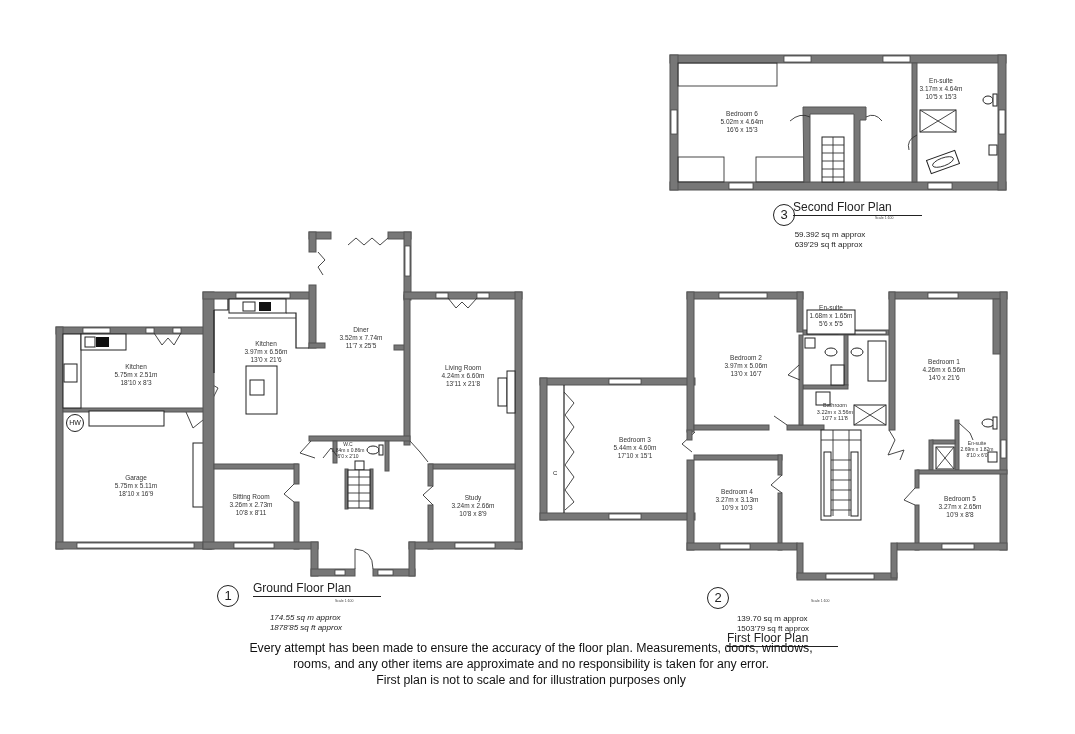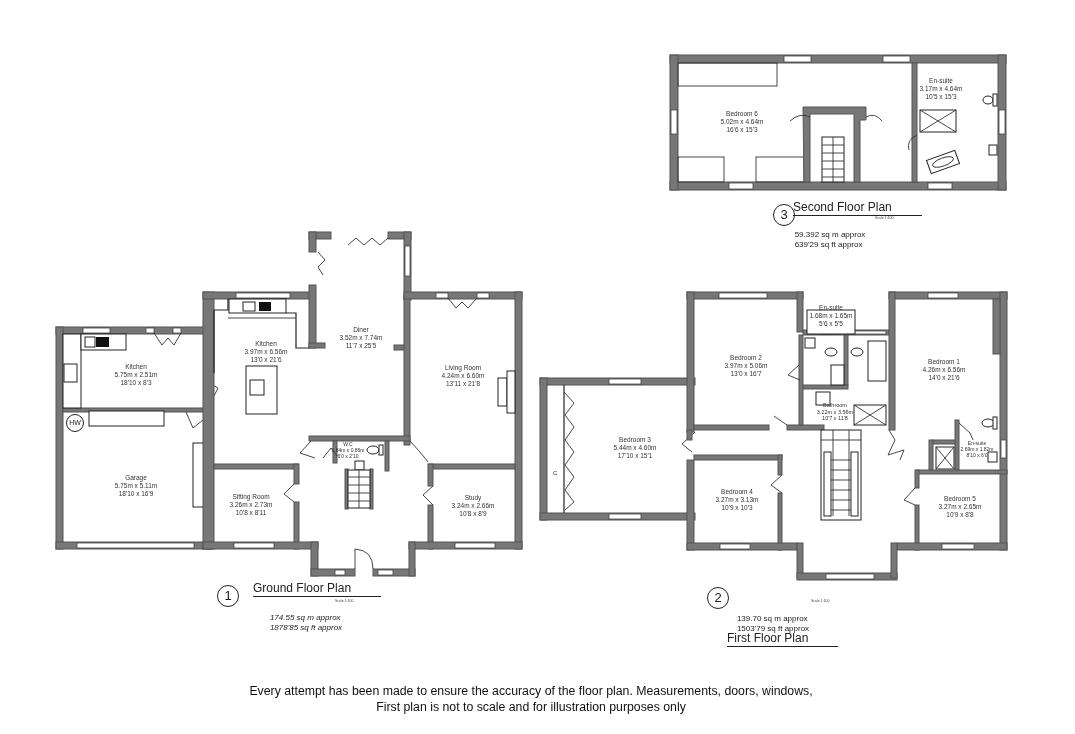--- a/index.html
+++ b/index.html
@@ -12,21 +12,21 @@
   .fix { fill: #fff; stroke: #222; stroke-width: 1; }
   .dark { fill: #111; }
   .lbl { position: absolute; font-size: 6.5px; line-height: 8px; text-align: center; color: #333; white-space: nowrap; transform: translateX(-50%); }
   .lbl span { display: block; }
   .cap { position: absolute; }
   .cap .num { position: absolute; width: 20px; height: 20px; border: 1.3px solid #222; border-radius: 50%; font-size: 13px; line-height: 20px; text-align: center; }
   .cap .title { position: absolute; font-size: 12px; white-space: nowrap; border-bottom: 1px solid #222; padding: 0 30px 1px 0; }
   .cap .scale { position: absolute; font-size: 3.5px; color: #444; white-space: nowrap; }
   .area { position: absolute; font-size: 8px; line-height: 10px; text-align: left; color: #222; white-space: nowrap; transform: translateX(-50%); }
   .area span { display: block; }
-  .disclaimer { position: absolute; left: 0; width: 1062px; top: 683px; font-size: 12.3px; line-height: 16px; text-align: center; color: #111; }
+  .disclaimer { position: absolute; left: 0; width: 1062px; top: 640px; font-size: 12.3px; line-height: 16px; text-align: center; color: #111; }
   .disclaimer span { display: block; }
   .hw { position: absolute; left: 66px; top: 414px; width: 16px; height: 16px; border: 1px solid #222; border-radius: 50%; font-size: 7px; line-height: 16px; text-align: center; }
   .closet-c { position: absolute; left: 553px; top: 470px; font-size: 6px; }
 </style>
 </head>
 <body>
 
 <svg class="plan" width="1075" height="734" viewBox="0 0 1075 734" xmlns="http://www.w3.org/2000/svg">
 
   <g>
@@ -362,14 +362,15 @@
   <div class="title" style="left:20px; top:-4px;">Second Floor Plan</div>
   <div class="scale" style="left:102px; top:12px;">Scale 1:100</div>
 </div>
 <div class="area" style="left:830px; top:230px;">
   <span>59.392 sq m approx</span>
   <span>639'29 sq ft approx</span>
 </div>
 
 <div class="disclaimer">
   <span>Every attempt has been made to ensure the accuracy of the floor plan. Measurements, doors, windows,</span>
+  <span>rooms, and any other items are approximate and no responsibility is taken for any error.</span>
   <span>First plan is not to scale and for illustration purposes only</span>
 </div>
 
 </body></html>

